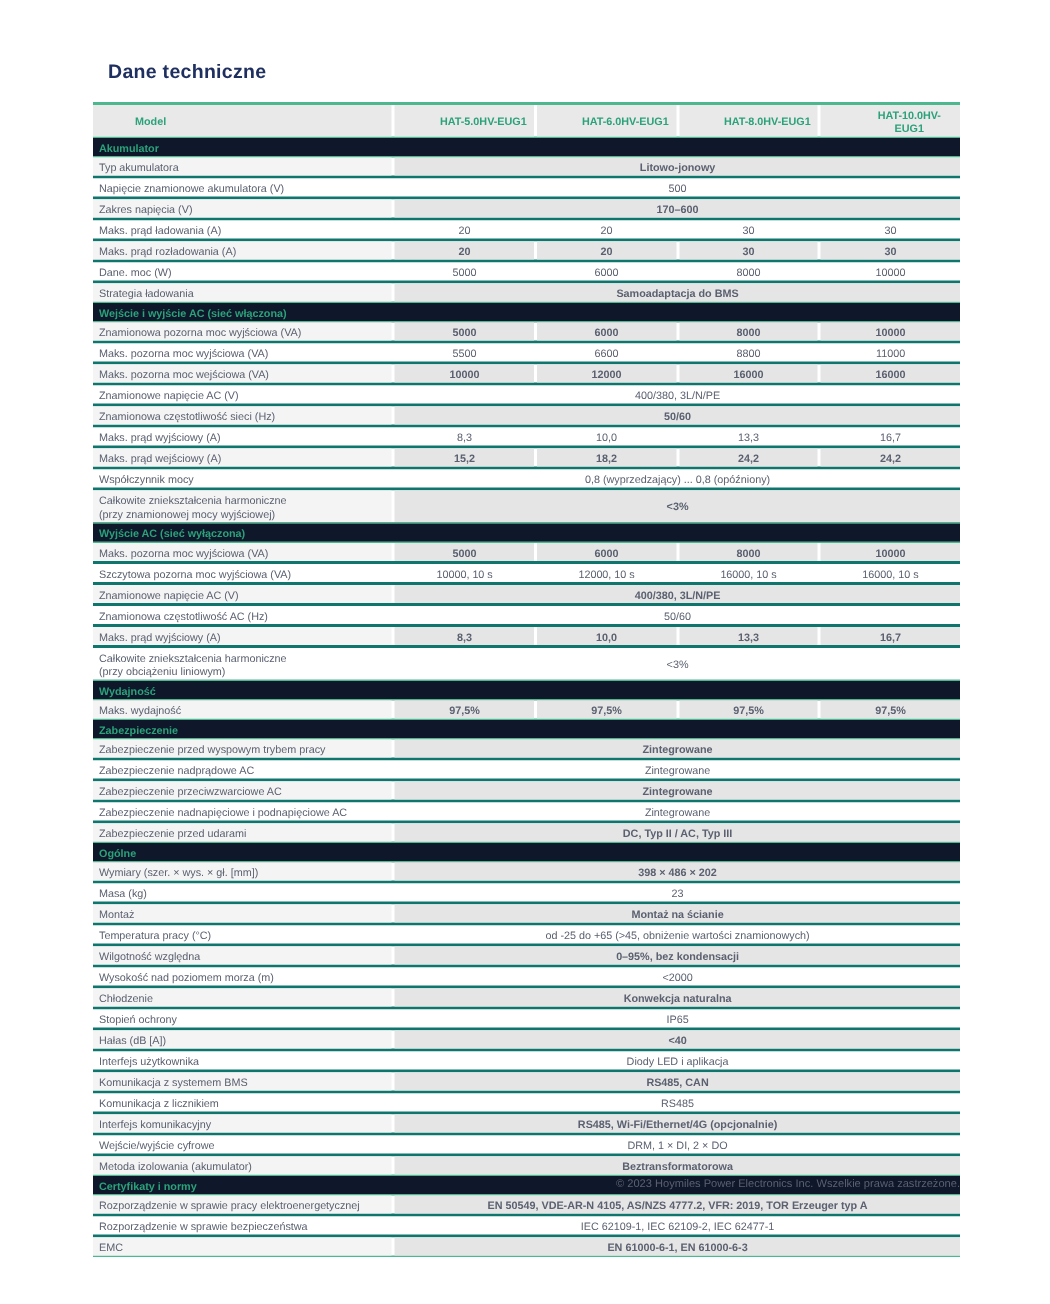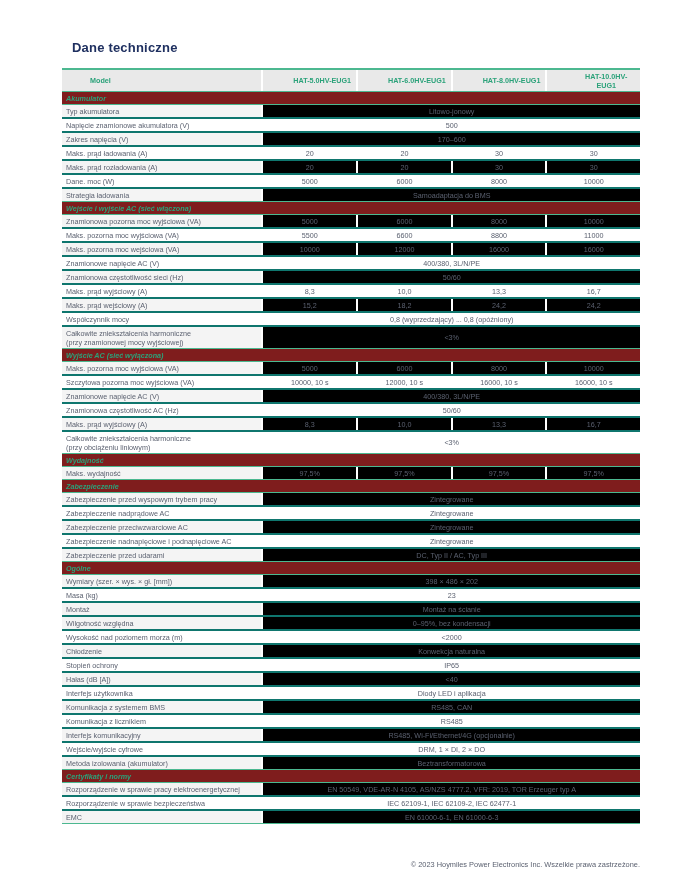--- a/index.html
+++ b/index.html
@@ -19,30 +19,30 @@
   .row{
     display:flex;gap:2px;align-items:stretch;box-sizing:border-box;
     border-bottom:2px solid #0f766e;min-height:12.4px;background:#ffffff;
   }
   .row.section-end{border-bottom:1.5px solid #4cb890;justify-content:center;}
   .cell{display:flex;align-items:center;box-sizing:border-box;padding:1.5px 3px;}
   .cell.label{width:34.5%;flex:none;justify-content:flex-start;padding-left:4px;white-space:pre-line;}
   .cell.v{flex:1;justify-content:center;text-align:center;}
   .cell.vspan{flex:1;justify-content:center;text-align:center;}
   .row.striped .cell.label{background:#f4f4f4;}
-  .row.striped .cell.v,.row.striped .cell.vspan{background:#000000;}
+  .row.striped .cell.v,.row.striped .cell.vspan{background:#e5e5e5;font-weight:bold;}
   .row.thead{border-bottom:1.5px solid #4cb890;font-weight:bold;color:#2ba27a;}
   .row.thead .cell{background:#e9e9e9;padding-left:28px;}
   .sec-header{
     display:flex;align-items:center;min-height:12.6px;box-sizing:border-box;
     padding:1.5px 0 1.5px 4px;font-weight:bold;color:#2ba27a;
-    border-bottom:1.5px solid #4cb890;background:#7f1d1d;font-style:italic;
+    border-bottom:1.5px solid #4cb890;background:#0f172a;
   }
   .footer{
-    position:absolute;top:860px;right:60px;font-size:7.4px;color:#5b6170;
+    position:absolute;top:784px;right:60px;font-size:7.4px;color:#5b6170;
   }
 </style>
 </head>
 <body>
 
 <div class="page">
   <h1 class="page-title">Dane techniczne</h1>
   <div class="spec-table">
       <div class="row thead">
         <div class="cell label">Model</div>
@@ -212,20 +212,24 @@
         <div class="cell vspan">398 × 486 × 202</div>
       </div>
       <div class="row">
         <div class="cell label">Masa (kg)</div>
         <div class="cell vspan">23</div>
       </div>
       <div class="row striped">
         <div class="cell label">Montaż</div>
         <div class="cell vspan">Montaż na ścianie</div>
       </div>
+      <div class="row">
+        <div class="cell label">Temperatura pracy (°C)</div>
+        <div class="cell vspan">od -25 do +65 (&gt;45, obniżenie wartości znamionowych)</div>
+      </div>
       <div class="row striped">
         <div class="cell label">Wilgotność względna</div>
         <div class="cell vspan">0–95%, bez kondensacji</div>
       </div>
       <div class="row">
         <div class="cell label">Wysokość nad poziomem morza (m)</div>
         <div class="cell vspan">&lt;2000</div>
       </div>
       <div class="row striped">
         <div class="cell label">Chłodzenie</div>

